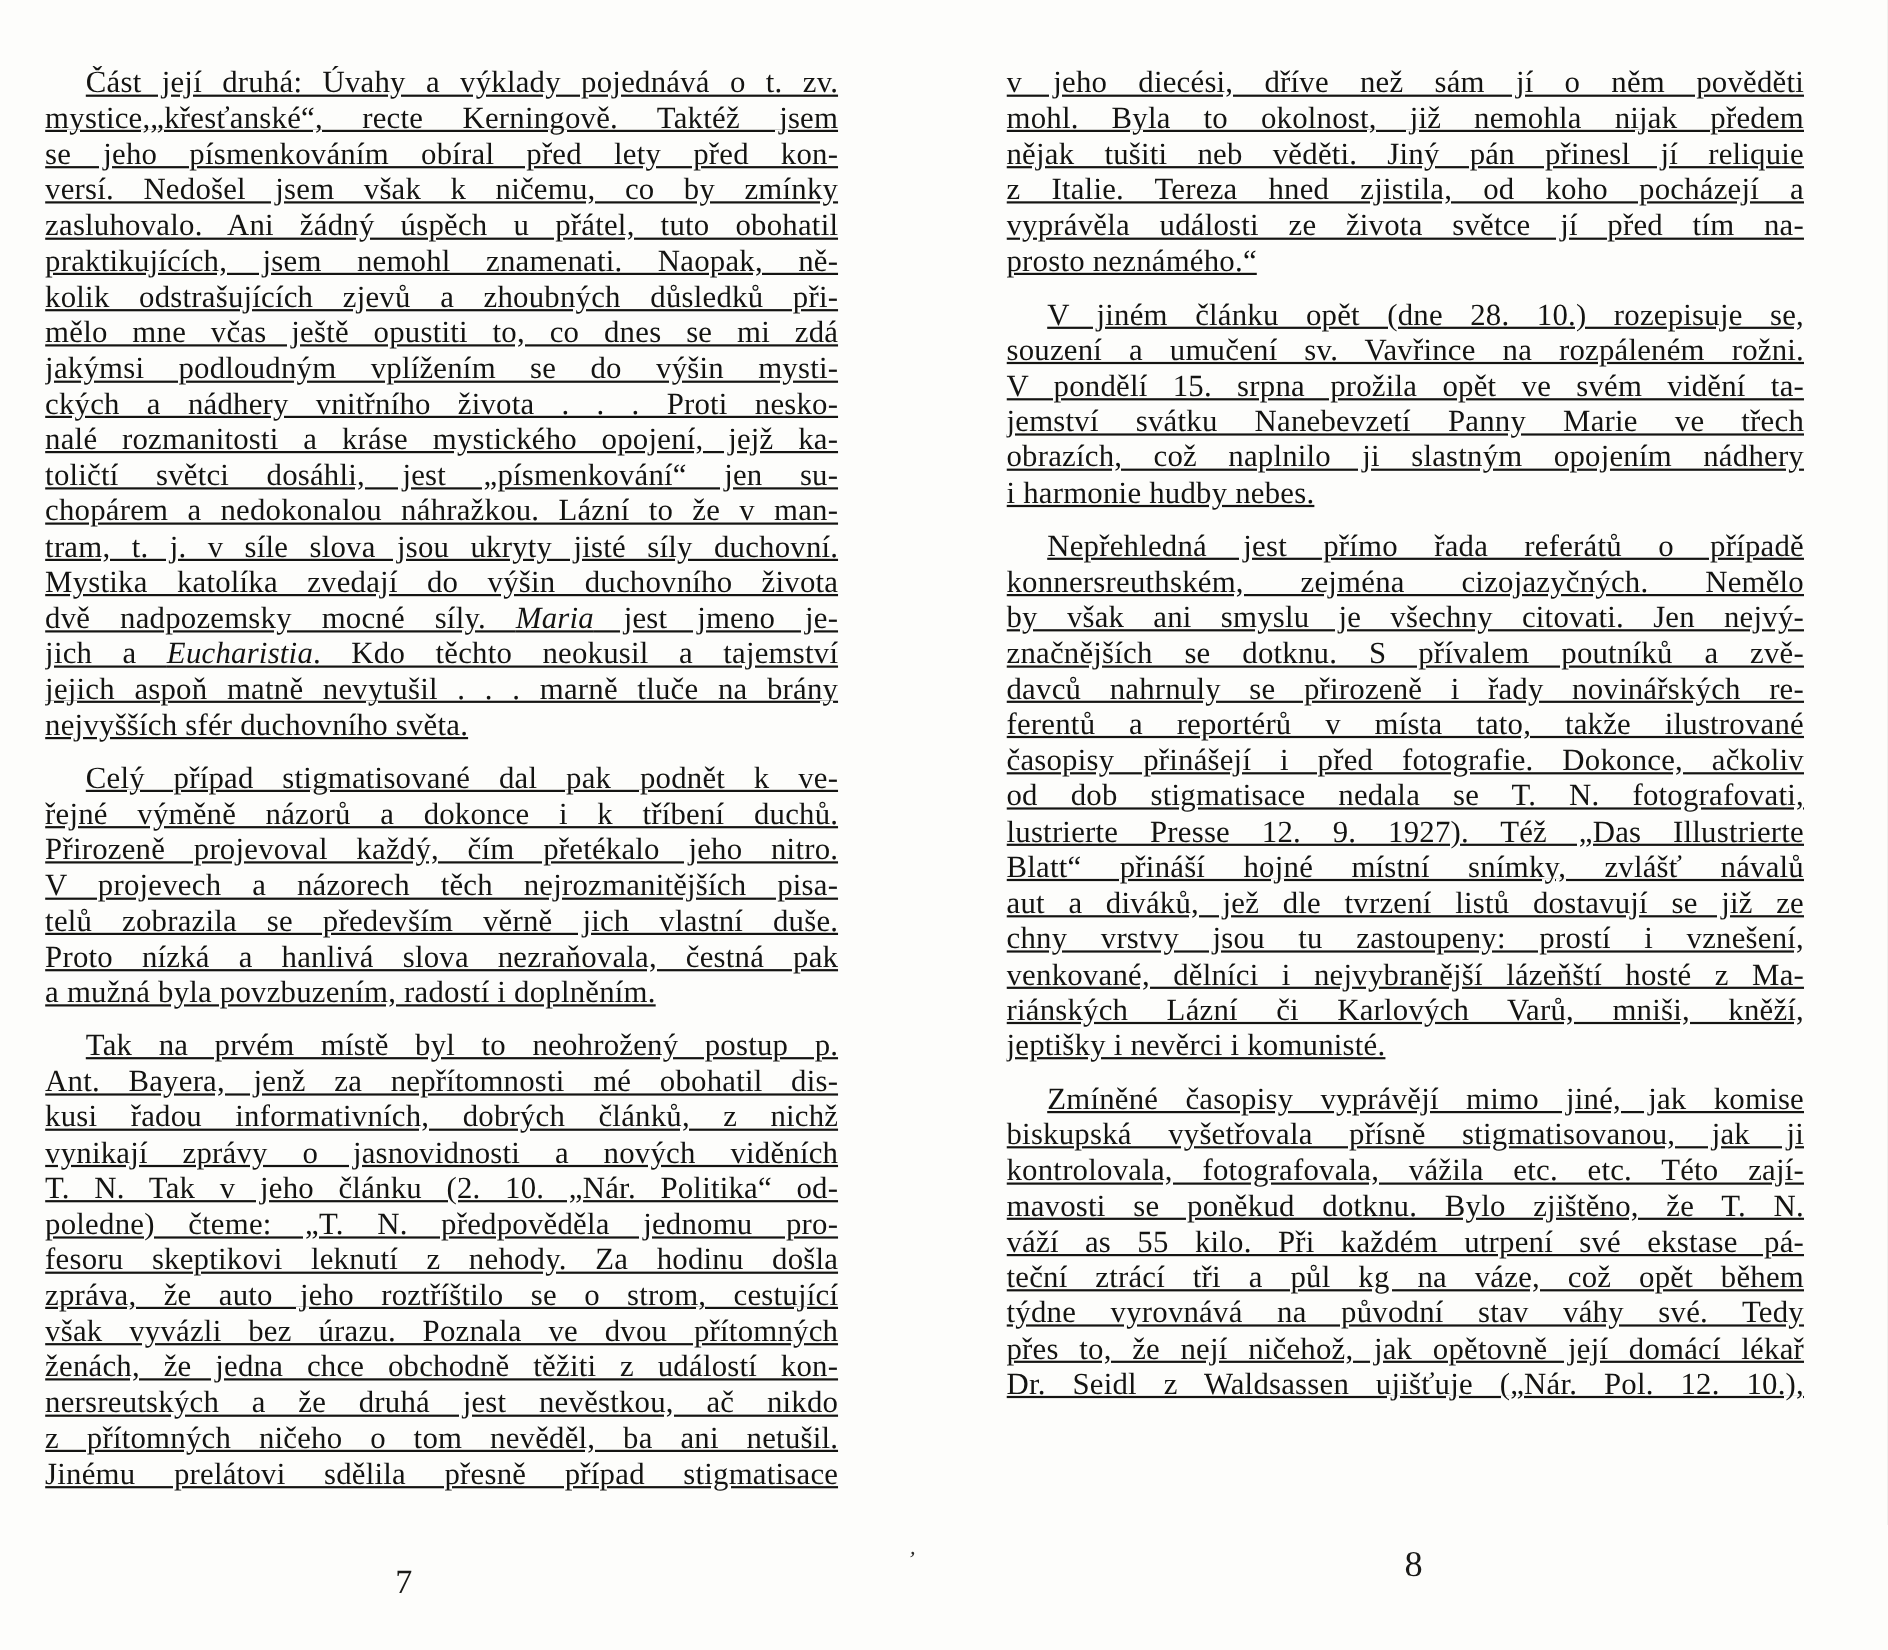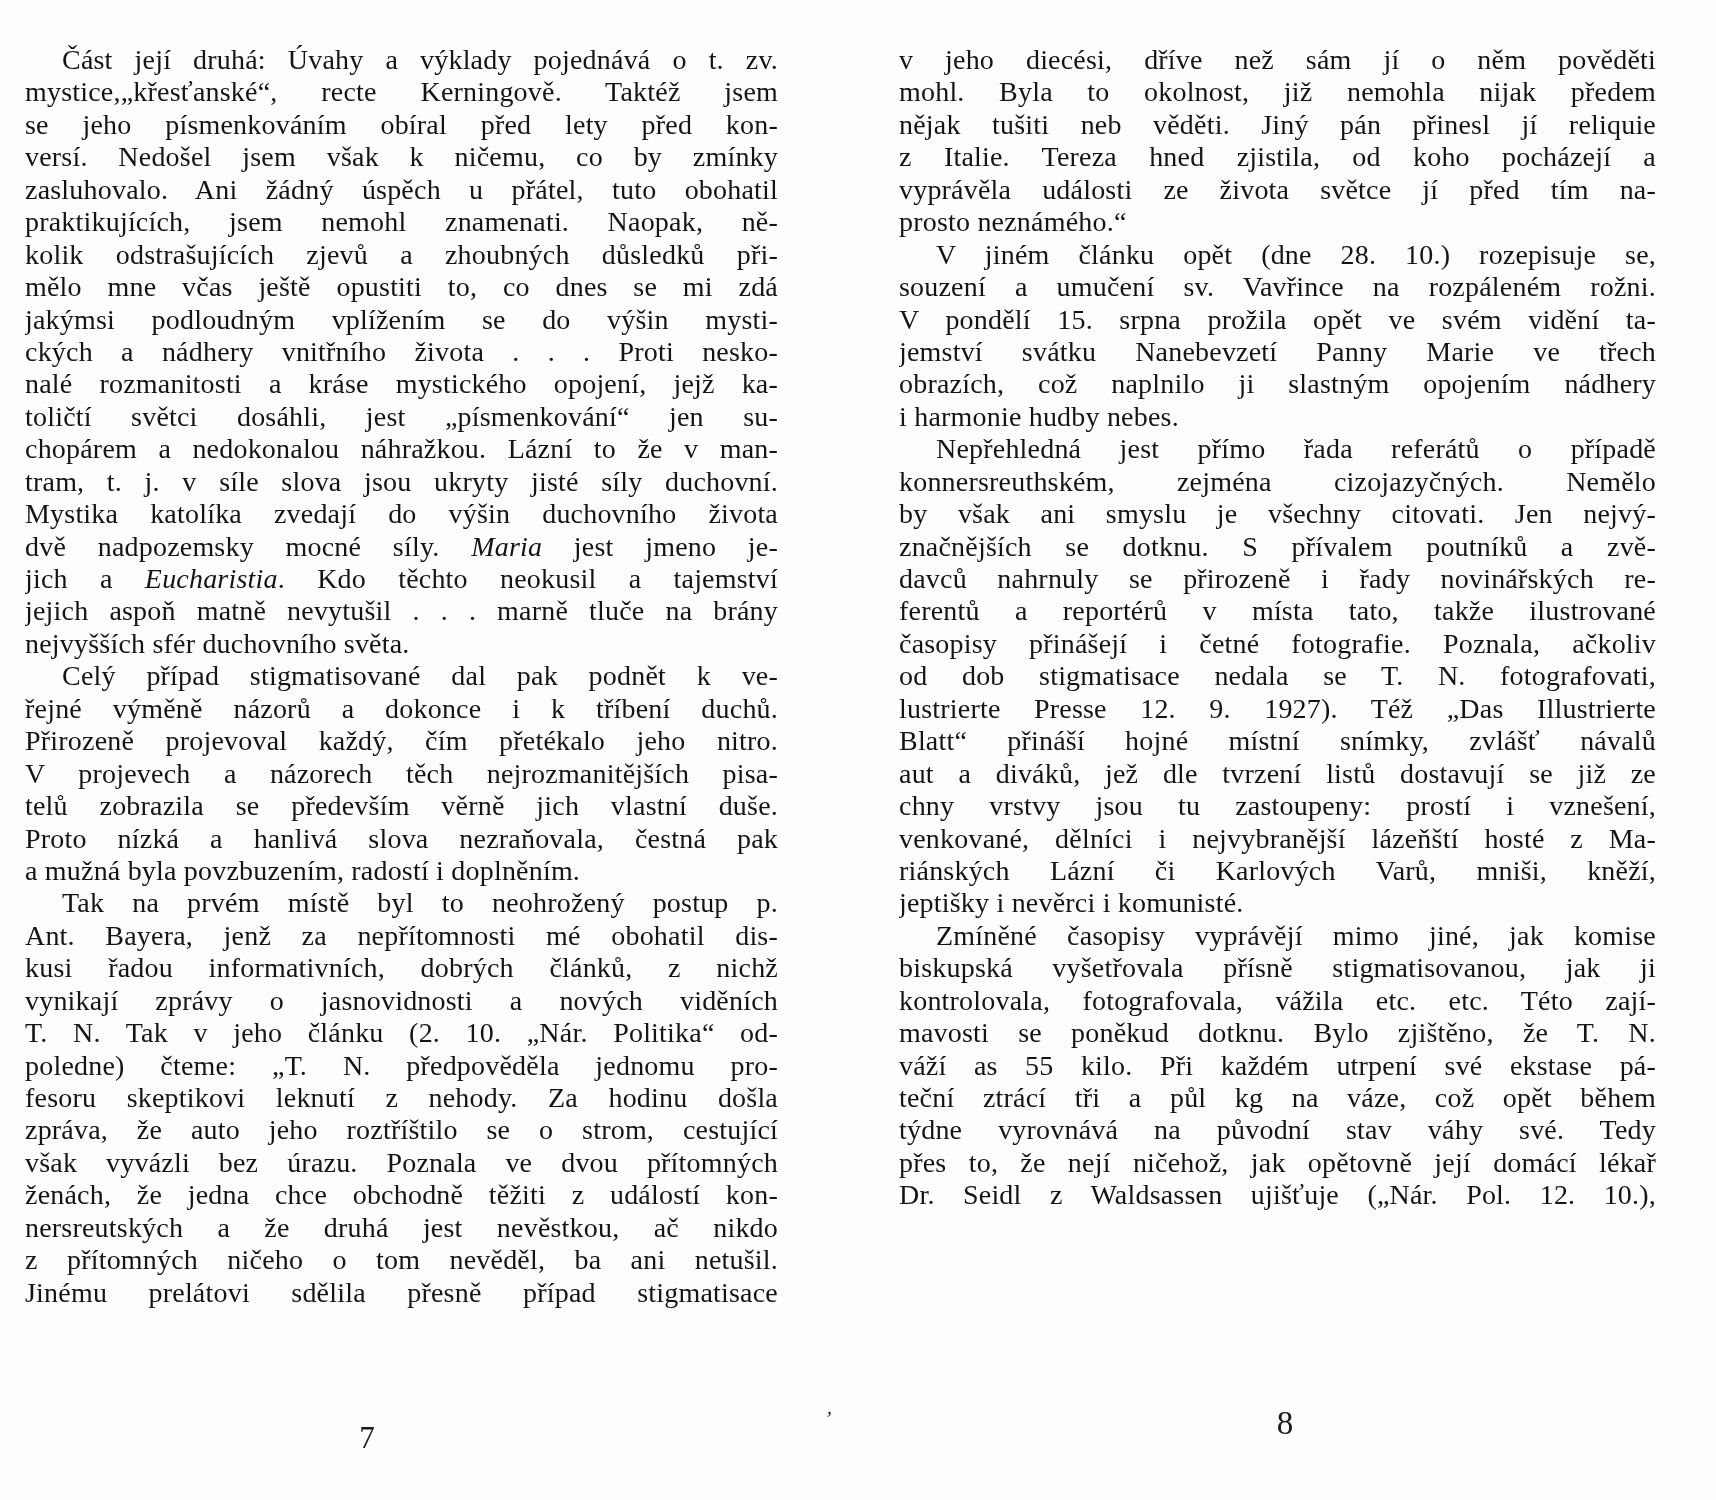--- a/index.html
+++ b/index.html
@@ -12,21 +12,21 @@
     font-family:"Liberation Serif","DejaVu Serif",serif;
     color:#141412;
   }
   .col{
     position:absolute;top:44px;
     font-size:28px;line-height:32.45px;
     letter-spacing:.2px;
   }
   .col-left{left:25px;width:753px;}
   .col-right{left:899px;width:757px;}
-  .para{margin:0;padding:0;}
+  .para{margin:16px;padding:0;text-decoration:underline;}
   .line{
     text-align:justify;
     text-align-last:justify;
     height:32.45px;
     overflow:hidden;
     white-space:normal;
   }
   .line.end{text-align-last:left;}
   .line.indent{text-indent:37px;}
   .line i{font-style:italic;}
@@ -113,21 +113,21 @@
         <div class="line">obrazích, což naplnilo ji slastným opojením nádhery</div>
         <div class="line end">i harmonie hudby nebes.</div>
       </div>
       <div class="para">
         <div class="line indent">Nepřehledná jest přímo řada referátů o případě</div>
         <div class="line">konnersreuthském, zejména cizojazyčných. Nemělo</div>
         <div class="line">by však ani smyslu je všechny citovati. Jen nejvý-</div>
         <div class="line">značnějších se dotknu. S přívalem poutníků a zvě-</div>
         <div class="line">davců nahrnuly se přirozeně i řady novinářských re-</div>
         <div class="line">ferentů a reportérů v místa tato, takže ilustrované</div>
-        <div class="line">časopisy přinášejí i četné fotografie. Poznala, ačkoliv</div>
+        <div class="line">časopisy přinášejí i před fotografie. Dokonce, ačkoliv</div>
         <div class="line">od dob stigmatisace nedala se T. N. fotografovati,</div>
         <div class="line">lustrierte Presse 12. 9. 1927). Též „Das Illustrierte</div>
         <div class="line">Blatt“ přináší hojné místní snímky, zvlášť návalů</div>
         <div class="line">aut a diváků, jež dle tvrzení listů dostavují se již ze</div>
         <div class="line">chny vrstvy jsou tu zastoupeny: prostí i vznešení,</div>
         <div class="line">venkované, dělníci i nejvybranější lázeňští hosté z Ma-</div>
         <div class="line">riánských Lázní či Karlových Varů, mniši, kněží,</div>
         <div class="line end">jeptišky i nevěrci i komunisté.</div>
       </div>
       <div class="para">

